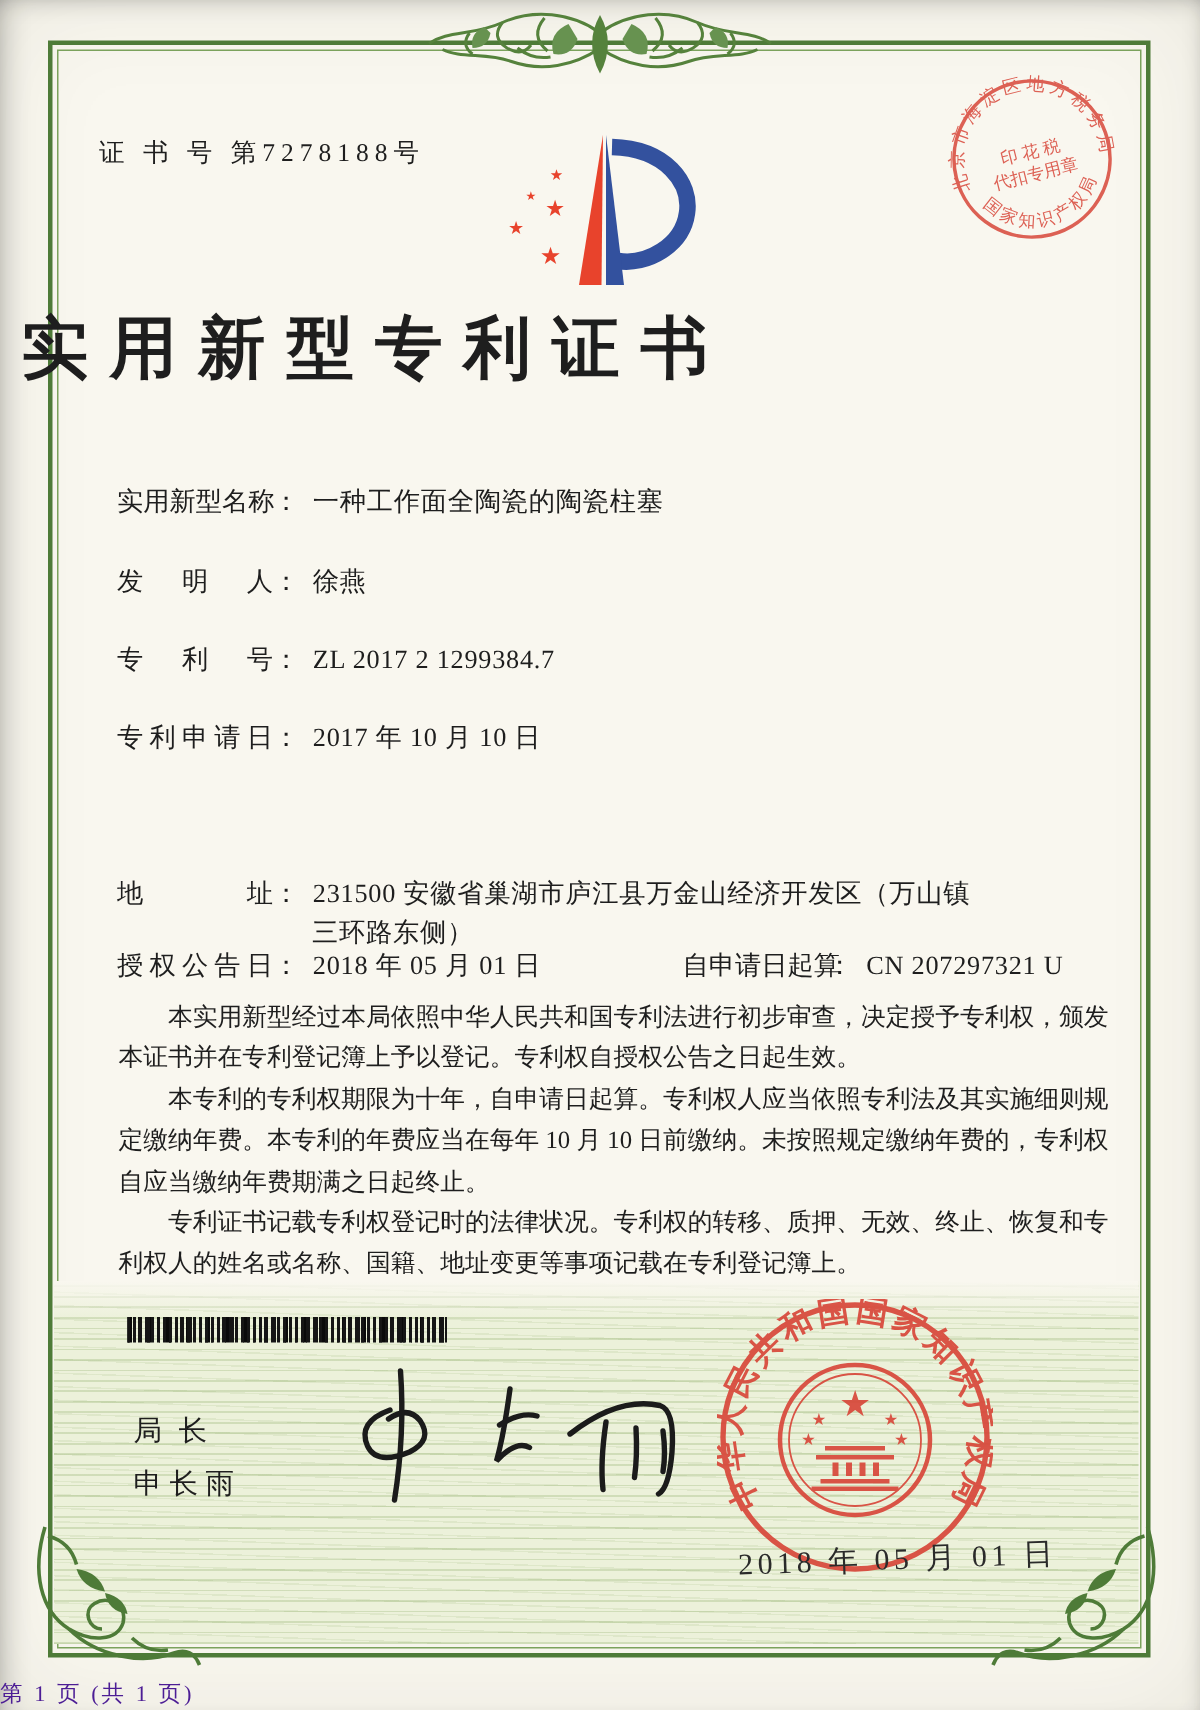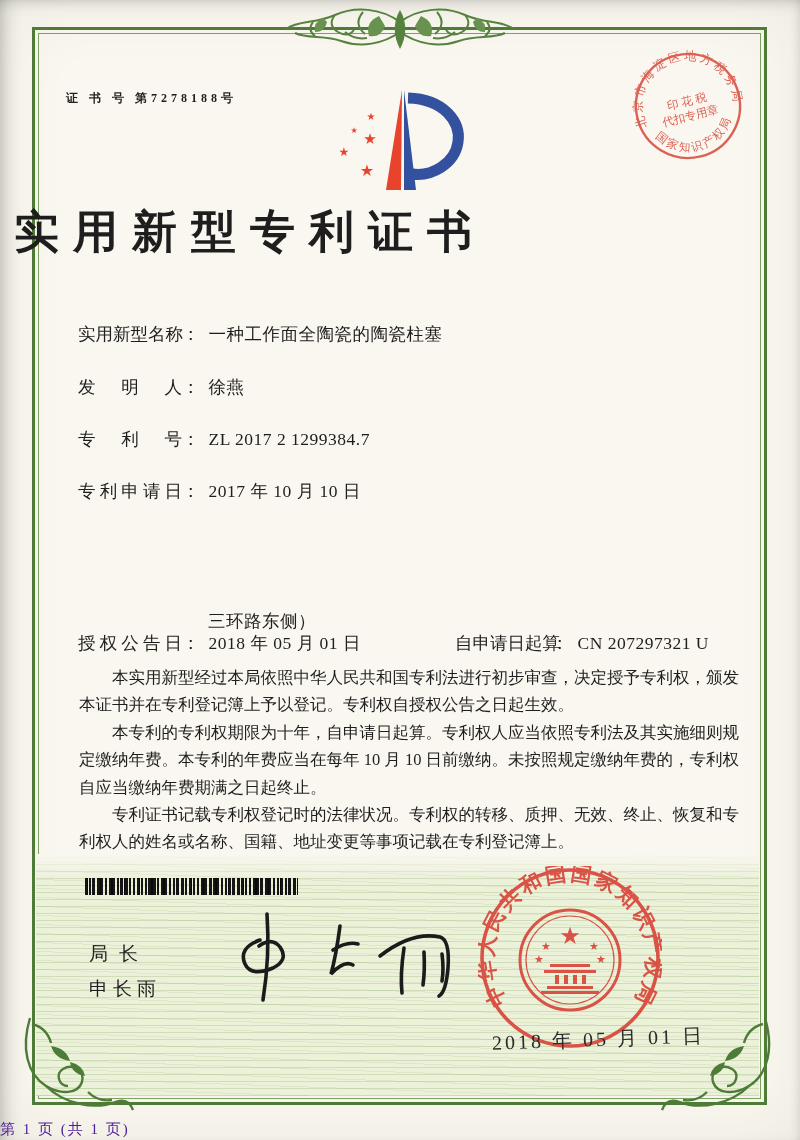--- a/index.html
+++ b/index.html
@@ -15,21 +15,21 @@
   .frame{position:absolute;left:32px;top:27px;width:729px;height:1072px;border:3px solid #4e7b38;}
   .frame-inner{position:absolute;left:3px;top:3px;right:3px;bottom:3px;border:1px solid #7ba25c;}
   .band{
     position:absolute;left:36px;top:854px;width:723px;height:242px;
     background-color:#ecf1da;
     background-image:repeating-linear-gradient(0deg, rgba(128,163,88,.26) 0 1px, rgba(0,0,0,0) 1px 7px),
                      repeating-linear-gradient(2deg, rgba(128,163,88,.13) 0 1px, rgba(0,0,0,0) 1px 9px);
   }
   .band::before{content:"";position:absolute;left:0;top:0;right:0;height:26px;
     background:linear-gradient(#f9f7ef,rgba(249,247,239,0));}
-  .cert-no{position:absolute;left:66px;top:90px;font-size:12px;letter-spacing:4px;font-weight:bold;}
+  .cert-no{position:absolute;left:66px;top:90px;font-size:17px;letter-spacing:4px;}
   .logo{position:absolute;left:330px;top:86px;width:145px;height:110px;}
   .title{position:absolute;left:0;right:0;top:202px;
     font-size:45px;font-weight:bold;letter-spacing:14px;text-indent:14px;}
   .row{position:absolute;left:78px;font-size:17.5px;white-space:nowrap;}
   .flabel{display:inline-block;width:104px;text-align:justify;text-align-last:justify;}
   .fvalue{margin-left:9px;letter-spacing:.5px;}
   .addr2{position:absolute;left:208px;top:609px;font-size:17.5px;letter-spacing:.5px;}
   .grant-right{position:absolute;left:455px;top:631px;font-size:17.5px;white-space:nowrap;}
   .grant-right .flabel{width:96px;}
   .paras{position:absolute;left:79px;width:660px;top:664px;font-size:16.5px;
@@ -103,20 +103,23 @@
   </div>
   <div class="row" style="top:322px">
     <span class="flabel">实用新型名称</span><span>：</span><span class="fvalue">一种工作面全陶瓷的陶瓷柱塞</span>
   </div>
   <div class="row" style="top:427px">
     <span class="flabel">专利号</span><span>：</span><span class="fvalue">ZL 2017 2 1299384.7</span>
   </div>
   <div class="row" style="top:479px">
     <span class="flabel">专利申请日</span><span>：</span><span class="fvalue">2017 年 10 月 10 日</span>
   </div>
+  <div class="row" style="top:583px">
+    <span class="flabel">地址</span><span>：</span><span class="fvalue">231500 安徽省巢湖市庐江县万金山经济开发区（万山镇</span>
+  </div>
   <div class="addr2">三环路东侧）</div>
   <div class="row" style="top:631px">
     <span class="flabel">授权公告日</span><span>：</span><span class="fvalue">2018 年 05 月 01 日</span>
   </div>
   <div class="grant-right">
     <span class="flabel">自申请日起算</span><span>：</span><span class="fvalue">CN 207297321 U</span>
   </div>
 
   <div class="paras">
     <p>本实用新型经过本局依照中华人民共和国专利法进行初步审查，决定授予专利权，颁发本证书并在专利登记簿上予以登记。专利权自授权公告之日起生效。</p>

